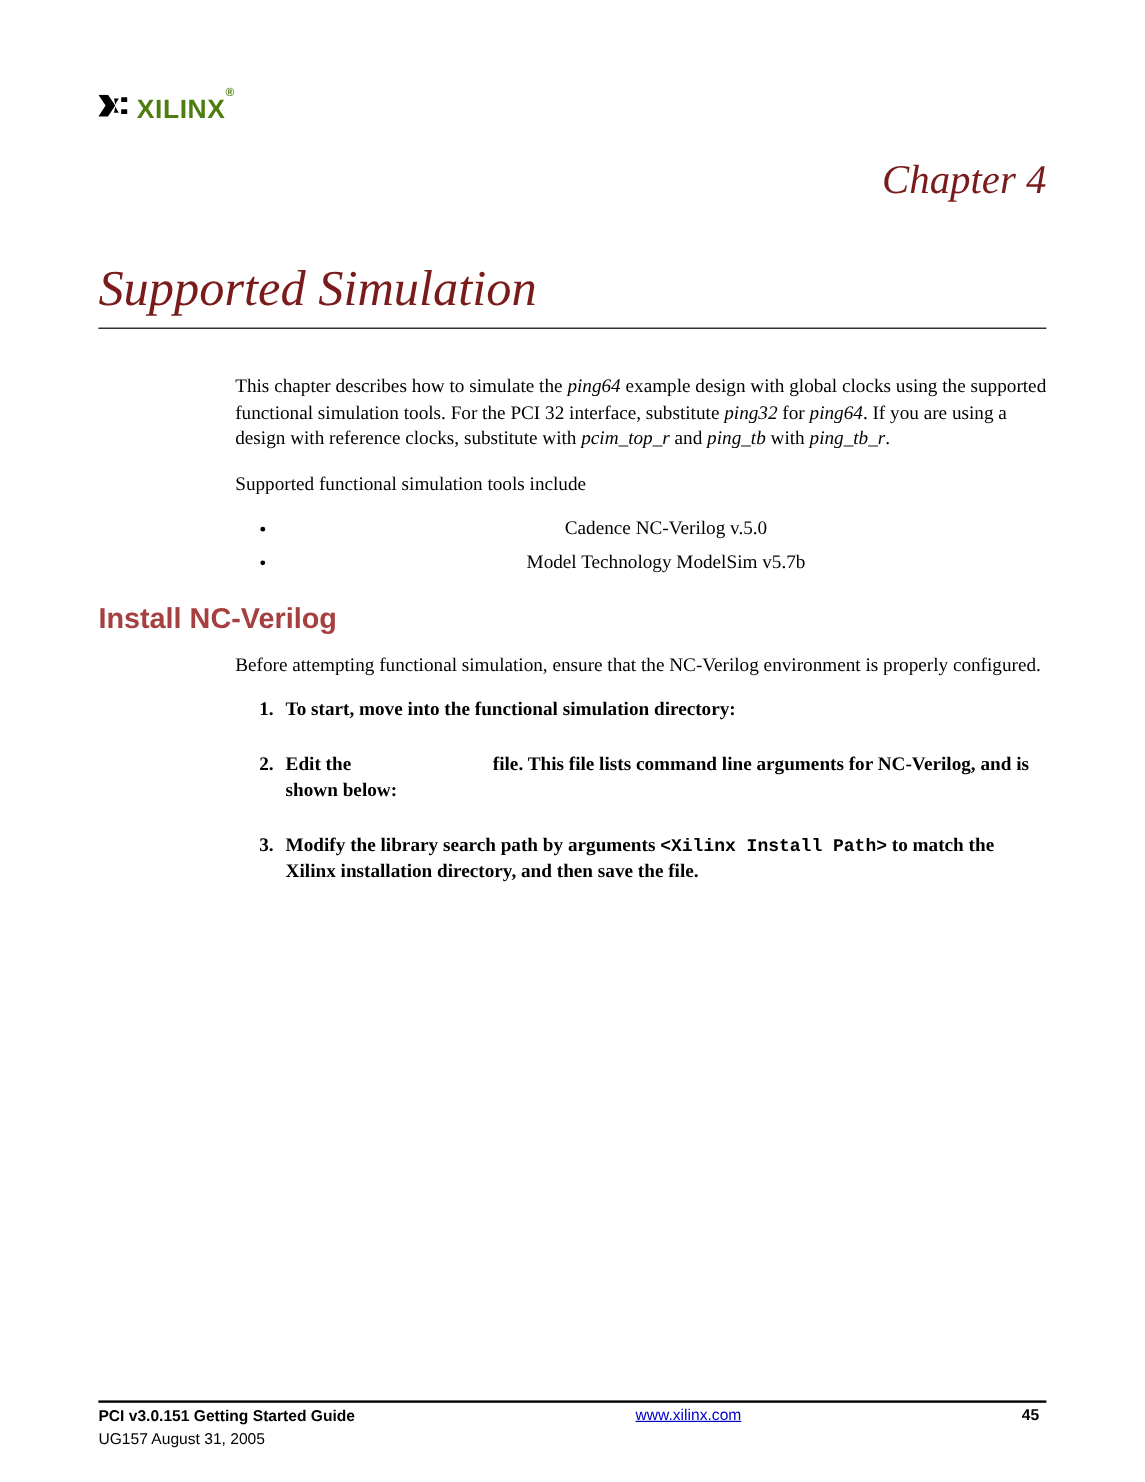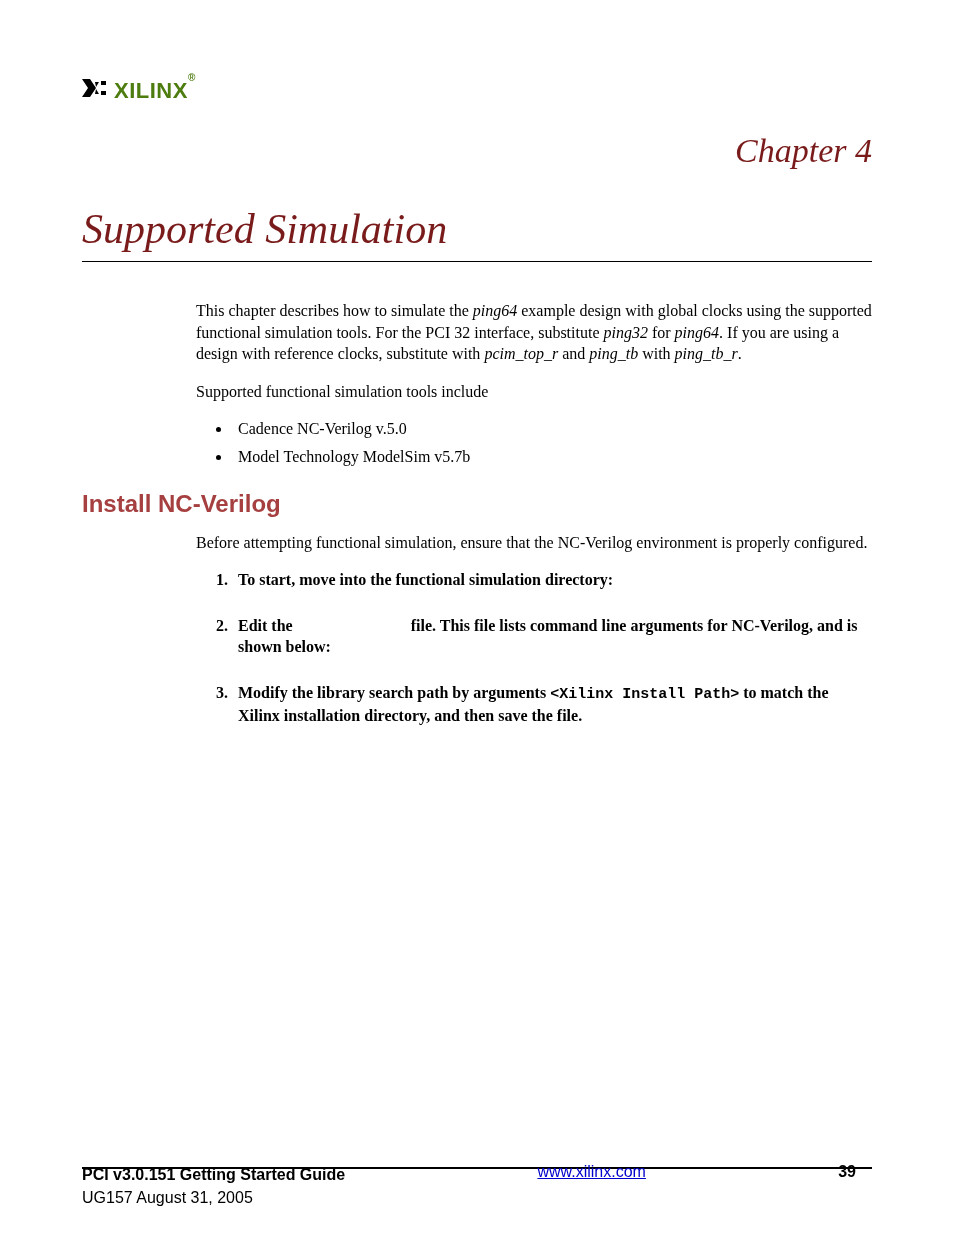--- a/index.html
+++ b/index.html
@@ -36,21 +36,21 @@
     vertical-align: top;
     position: relative;
     top: -6px;
   }
   .chapter-label {
     text-align: right;
     font-style: italic;
     font-size: 34px;
     color: #7a1b1b;
     font-family: "Palatino Linotype", "Book Antiqua", Palatino, serif;
-    margin-bottom: 35px;
+    margin-bottom: 47px;
   }
   .chapter-title {
     font-style: italic;
     font-size: 42px;
     color: #7a1b1b;
     font-family: "Palatino Linotype", "Book Antiqua", Palatino, serif;
     margin-bottom: 8px;
   }
   hr.title-rule {
     border: none;
@@ -62,20 +62,21 @@
     font-size: 16px;
     line-height: 1.35;
   }
   .para {
     margin-bottom: 16px;
   }
   .content ul {
     list-style: disc;
     padding-left: 36px;
     margin-bottom: 16px;
+    text-align: center;
   }
   .content ul li {
     padding-left: 6px;
     margin-bottom: 6px;
   }
   .section-h {
     font-family: Arial, Helvetica, sans-serif;
     font-weight: 700;
     font-size: 24px;
     color: #a63f3f;
@@ -99,27 +100,27 @@
     position: absolute;
     left: 82px;
     right: 82px;
     bottom: 66px;
     border: none;
     border-top: 2px solid #000;
   }
   .footer {
     position: absolute;
     left: 82px;
-    right: 98px;
+    right: 88px;
     bottom: 26px;
     display: flex;
     justify-content: space-between;
     align-items: flex-start;
     font-family: Arial, Helvetica, sans-serif;
-    font-size: 16px;
+    font-size: 13px;
   }
   .footer-left { line-height: 1.45; }
   .footer-title { font-weight: 700; }
   .footer-mid {
     color: #0000cc;
     text-decoration: underline;
     text-align: right;
   }
   .footer-right { font-weight: 700; }
   em.ital { font-style: italic; }
@@ -178,14 +179,14 @@
   </div>
 </div>
 
 <hr class="footer-rule">
 <div class="footer">
   <div class="footer-left">
     <div class="footer-title">PCI v3.0.151 Getting Started Guide</div>
     <div>UG157 August 31, 2005</div>
   </div>
   <a class="footer-mid">www.xilinx.com</a>
-  <div class="footer-right">39</div>
+  <div class="footer-right">45</div>
 </div>
 
 </body></html>

